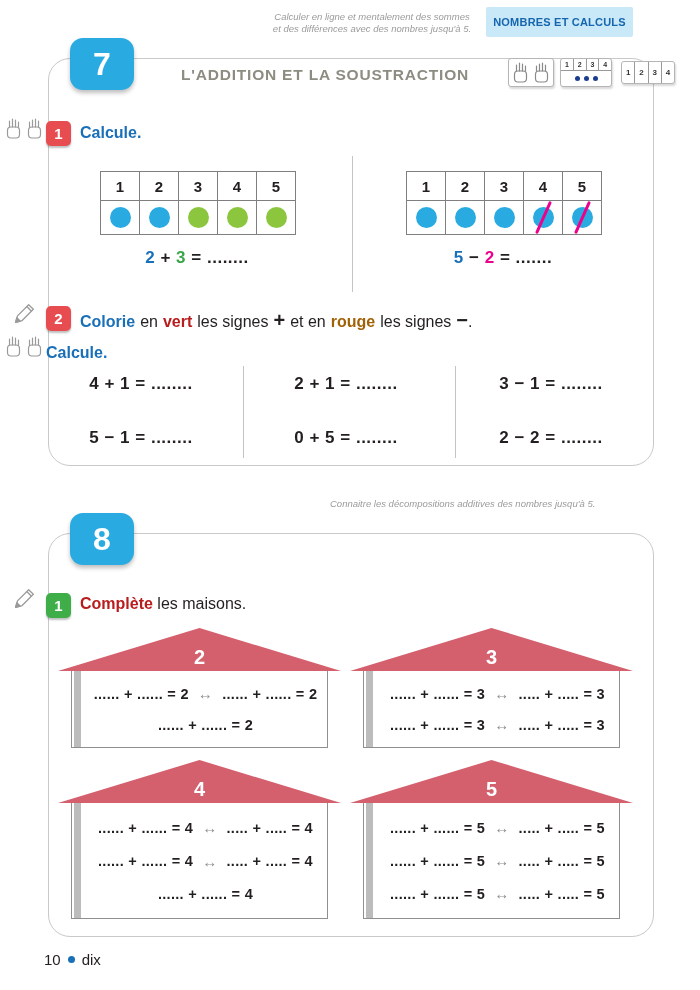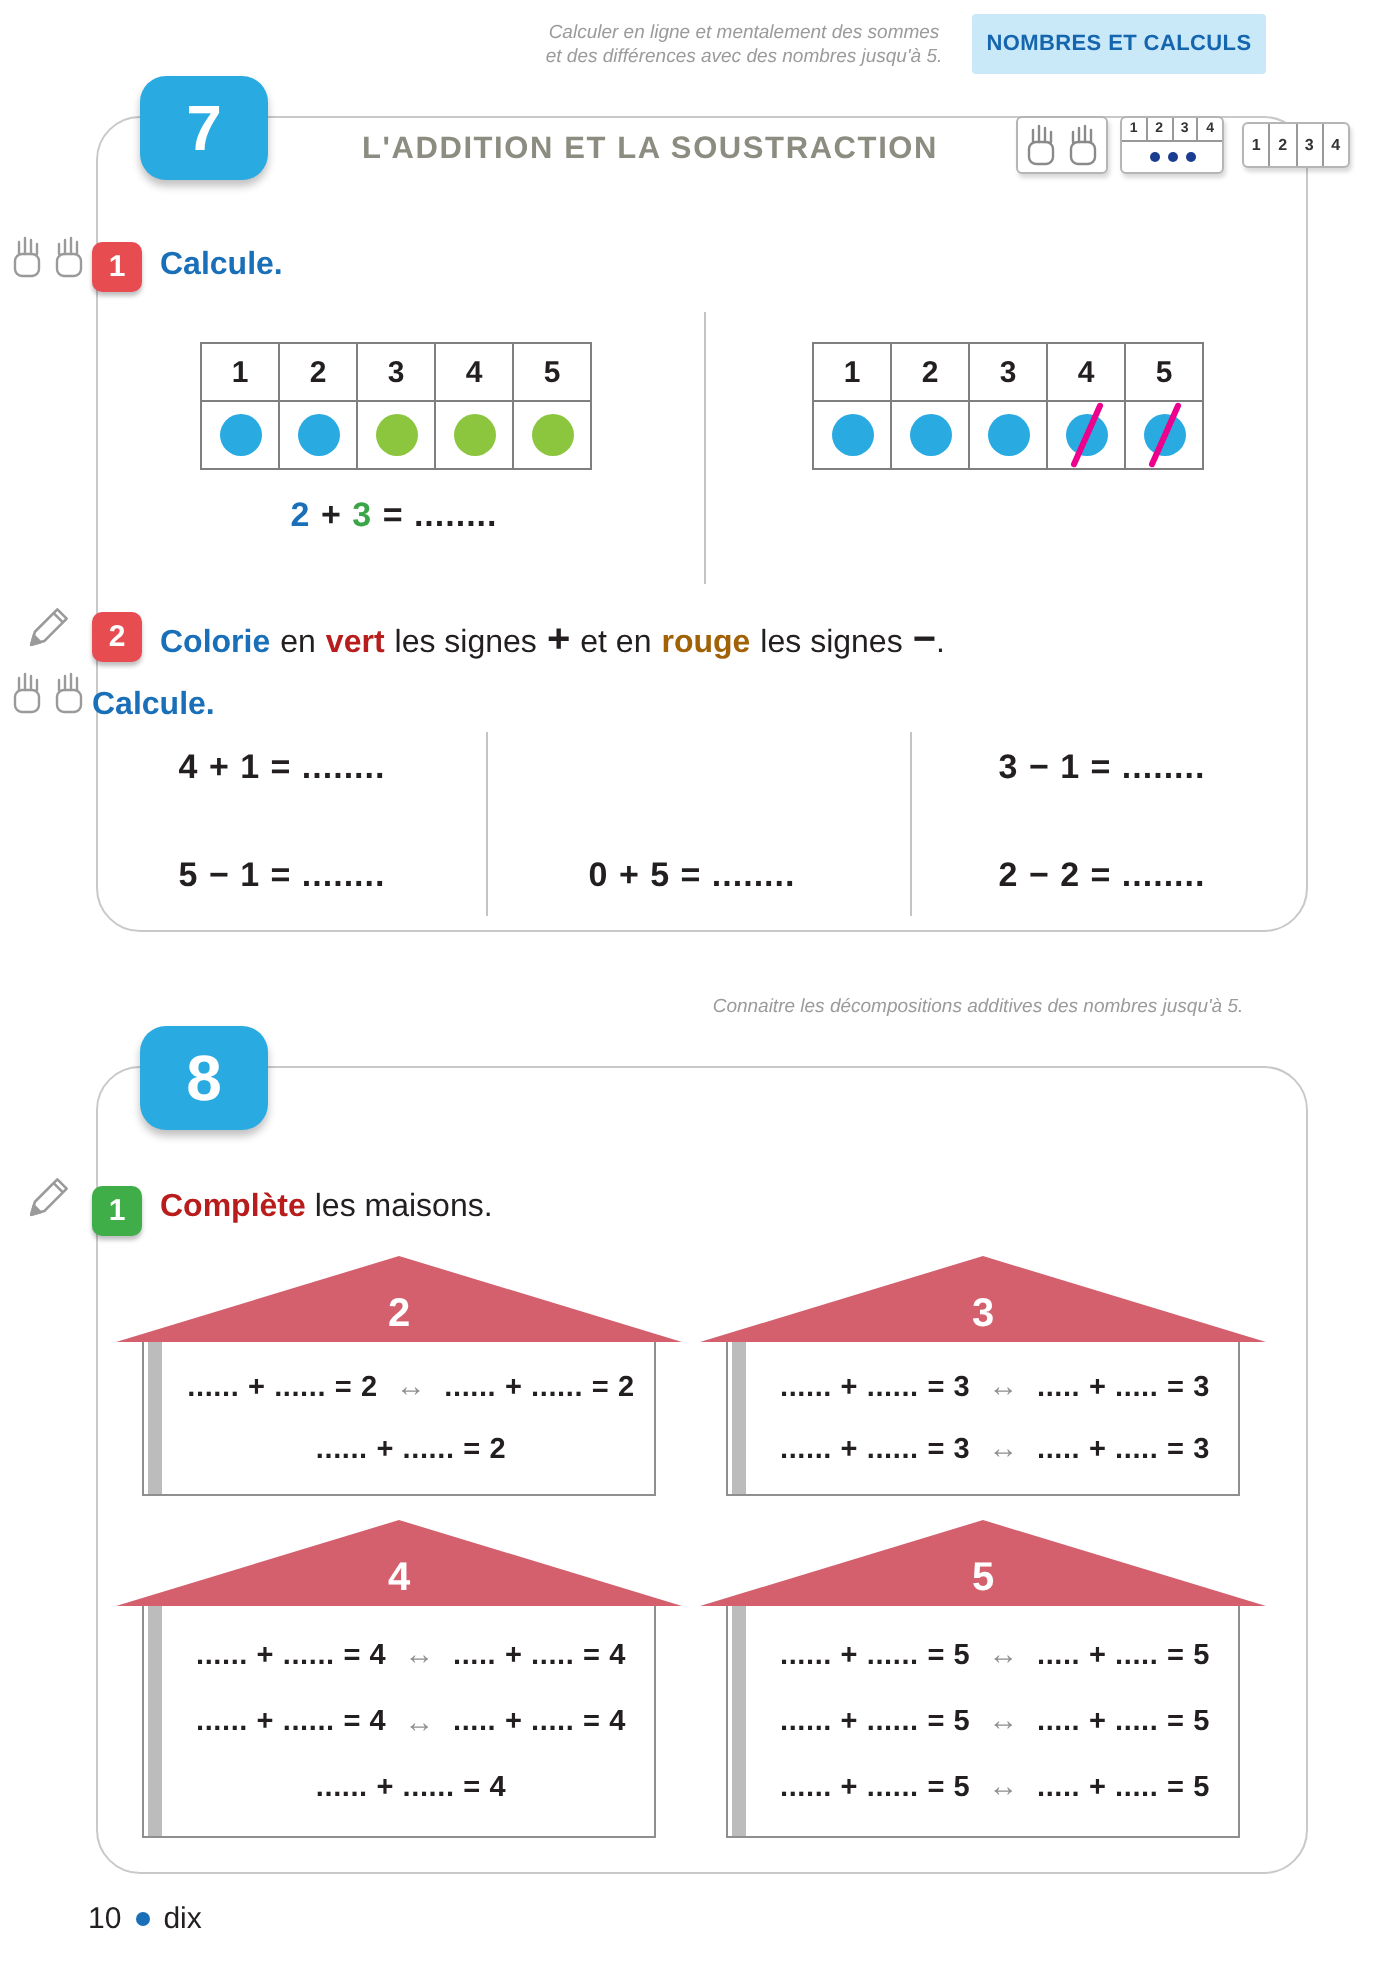--- a/index.html
+++ b/index.html
@@ -200,20 +200,26 @@
     </table>
 
   <div class="vline" style="left:352px; top:156px; height:136px;"></div>
 
   <div class="abs table-eq" style="left:122px; top:248px; width:150px;">
     <span class="eq-blue">2</span>
     <span>+</span>
     <span class="eq-green">3</span>
     <span>= ........</span>
   </div>
+  <div class="abs table-eq" style="left:428px; top:248px; width:150px;">
+    <span class="eq-blue">5</span>
+    <span>−</span>
+    <span class="eq-pink">2</span>
+    <span>= .......</span>
+  </div>
 
   <div class="abs" style="left:10px; top:300px;">
     <svg width="28" height="28" viewBox="0 0 30 30">
       <g fill="#fff" stroke="#9a9a9a" stroke-width="1.4" stroke-linejoin="round">
         <path d="M6 24 L8 17 L20 5 L25 10 L13 22 Z"></path>
         <path d="M6 24 L11 22.6 L7.4 19 Z" fill="#9a9a9a"></path>
         <line x1="18" y1="7" x2="23" y2="12"></line>
       </g>
     </svg>
   </div>
@@ -238,25 +244,26 @@
   <div class="abs instr instr-words" style="left:80px; top:309px; width:560px;">
     <span class="blue-bold">Colorie</span><span>en</span><span class="green-bold">vert</span><span>les signes</span><span class="sign">+</span><span>et en</span><span class="pink-bold">rouge</span><span>les signes</span><span class="sign">−</span><span style="margin-left:-5px;">.</span>
   </div>
   <div class="abs instr blue-bold" style="left:46px; top:344px;">Calcule.</div>
 
   <div class="vline" style="left:243px; top:366px; height:92px;"></div>
   <div class="vline" style="left:455px; top:366px; height:92px;"></div>
 
   <div class="abs calc-eq" style="left:66px;  top:374px; width:150px;">4 + 1 = ........</div>
   <div class="abs calc-eq" style="left:66px;  top:428px; width:150px;">5 − 1 = ........</div>
+  <div class="abs calc-eq" style="left:271px; top:374px; width:150px;">2 + 1 = ........</div>
   <div class="abs calc-eq" style="left:271px; top:428px; width:150px;">0 + 5 = ........</div>
   <div class="abs calc-eq" style="left:476px; top:374px; width:150px;">3 − 1 = ........</div>
   <div class="abs calc-eq" style="left:476px; top:428px; width:150px;">2 − 2 = ........</div>
 
-  <div class="abs objective" style="left:330px; top:498px; width:318px; text-align:center;">Connaitre les décompositions additives des nombres jusqu'à 5.</div>
+  <div class="abs objective" style="left:330px; top:498px; width:318px; text-align:left;">Connaitre les décompositions additives des nombres jusqu'à 5.</div>
   <div class="abs num-square" style="left:70px; top:513px; width:64px; height:52px;">8</div>
   <div class="abs card" style="left:48px; top:533px; width:606px; height:404px;"></div>
 
   <div class="abs" style="left:10px; top:585px;">
     <svg width="28" height="28" viewBox="0 0 30 30">
       <g fill="#fff" stroke="#9a9a9a" stroke-width="1.4" stroke-linejoin="round">
         <path d="M6 24 L8 17 L20 5 L25 10 L13 22 Z"></path>
         <path d="M6 24 L11 22.6 L7.4 19 Z" fill="#9a9a9a"></path>
         <line x1="18" y1="7" x2="23" y2="12"></line>
       </g>

